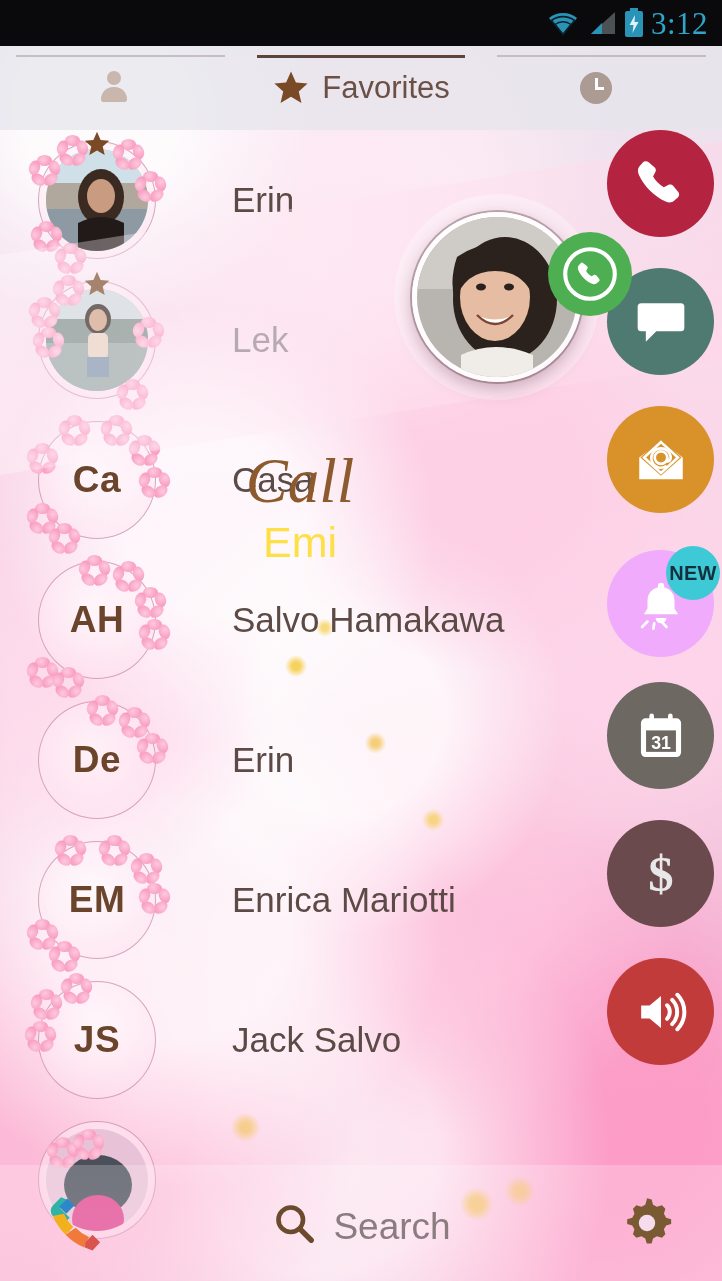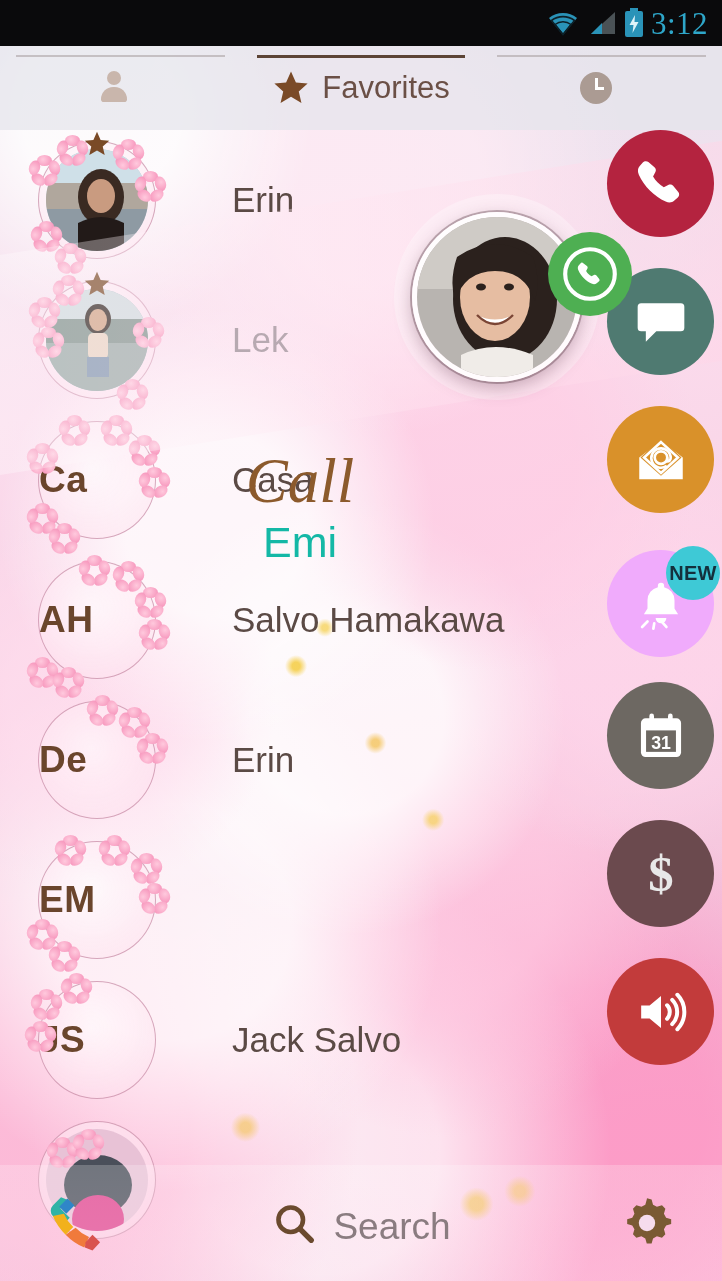--- a/index.html
+++ b/index.html
@@ -66,21 +66,21 @@
   .clock-ico b{ position:absolute; left:15px; top:6px; width:3px; height:11px; background:#fff; }
   .clock-ico i{ position:absolute; left:15px; top:15px; width:9px; height:3px; background:#fff; }
 
   
   #list{ position:absolute; left:0; top:130px; width:696px; height:1055px; z-index:20; }
   .row{ position:absolute; left:0; width:722px; height:140px; display:flex; align-items:center; }
   .avatar{
     position:relative; width:118px; height:118px; margin-left:38px; border-radius:50%;
     border:1.5px solid rgba(180,110,140,.55);
     background:radial-gradient(circle at 45% 40%, rgba(255,255,255,.55), rgba(255,214,232,.45));
-    display:flex; align-items:center; flex:none;
+    display:flex; align-items:center; justify-content:center; flex:none;
   }
   .avatar .initials{ font-size:37px; font-weight:bold; color:#6a452c; letter-spacing:.5px; }
   .avatar .photo{ position:absolute; inset:7px; border-radius:50%; overflow:hidden; }
   .blossom{ position:absolute; width:30px; height:30px; pointer-events:none; }
   .blossom span{
     position:absolute; left:50%; top:50%; width:15px; height:11px; margin:-5.5px 0 0 -7.5px;
     border-radius:50%; background:radial-gradient(circle at 40% 40%, #ffc9dd, #f58cb6);
     transform-origin:50% 100%;
   }
   .blossom span:nth-child(1){ transform:rotate(0deg) translateY(-5px); }
@@ -95,21 +95,21 @@
   
   #swipeband{
     position:absolute; left:0; top:255px; width:722px; height:220px; z-index:25;
     background:linear-gradient(to right, rgba(255,255,255,.30), rgba(255,214,232,.52));
     transform:skewY(-9deg); transform-origin:0 0; pointer-events:none;
   }
 
   
   #calloverlay{ position:absolute; left:0; top:450px; width:600px; text-align:center; z-index:30; pointer-events:none; }
   #calloverlay .big{ font-family:"Liberation Serif", serif; font-style:italic; font-size:63px; color:#8c5a2c; line-height:1; }
-  #calloverlay .sub{ font-size:43px; color:#14b8a6; margin-top:8px; line-height:1; }
+  #calloverlay .sub{ font-size:43px; color:#fde047; margin-top:8px; line-height:1; }
 
   
   #actions{ position:absolute; right:0; top:130px; width:150px; z-index:35; }
   .act{
     position:absolute; right:8px; width:107px; height:107px; border-radius:50%;
     display:flex; align-items:center; justify-content:center;
   }
   .newbadge{
     position:absolute; right:-6px; top:-4px; width:54px; height:54px; border-radius:50%;
     background:#3ec9d6; color:#14303c; font-size:20px; font-weight:bold;
@@ -475,20 +475,21 @@
             <span></span>
           </div>
         <div class="blossom" style="left:10px;top:94px">
             <span></span>
             <span></span>
             <span></span>
             <span></span>
             <span></span>
           </div>
       </div>
+      <div class="cname">Enrica Mariotti</div>
     </div>
 
     <div class="row" style="top:840px">
       <div class="avatar">
         <span class="initials">JS</span>
         <div class="blossom" style="left:22px;top:-14px">
             <span></span>
             <span></span>
             <span></span>
             <span></span>

